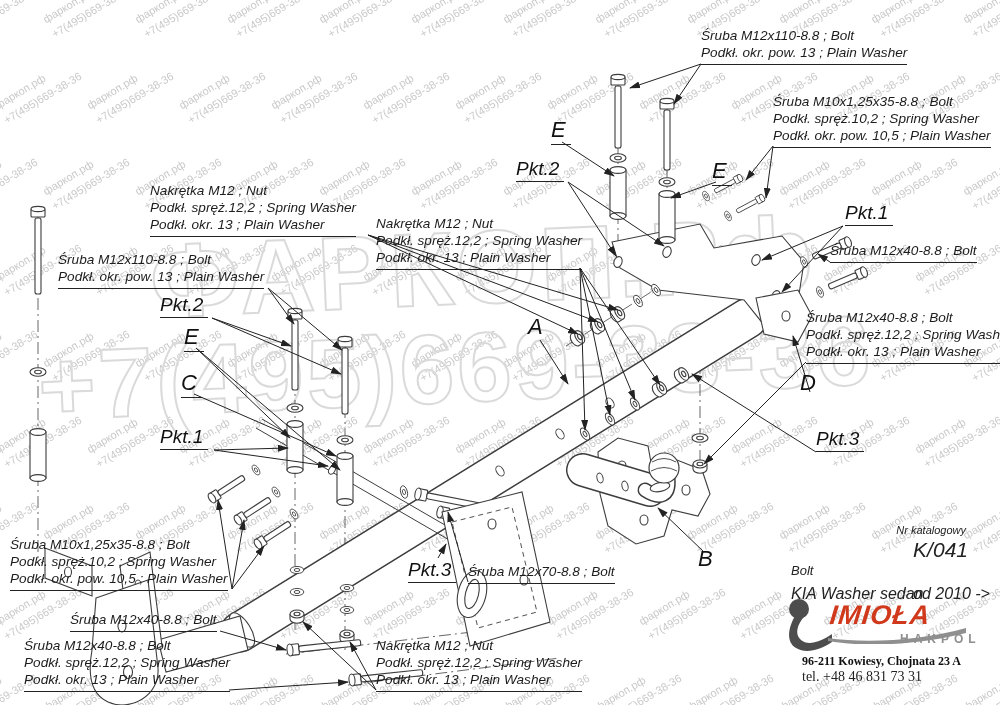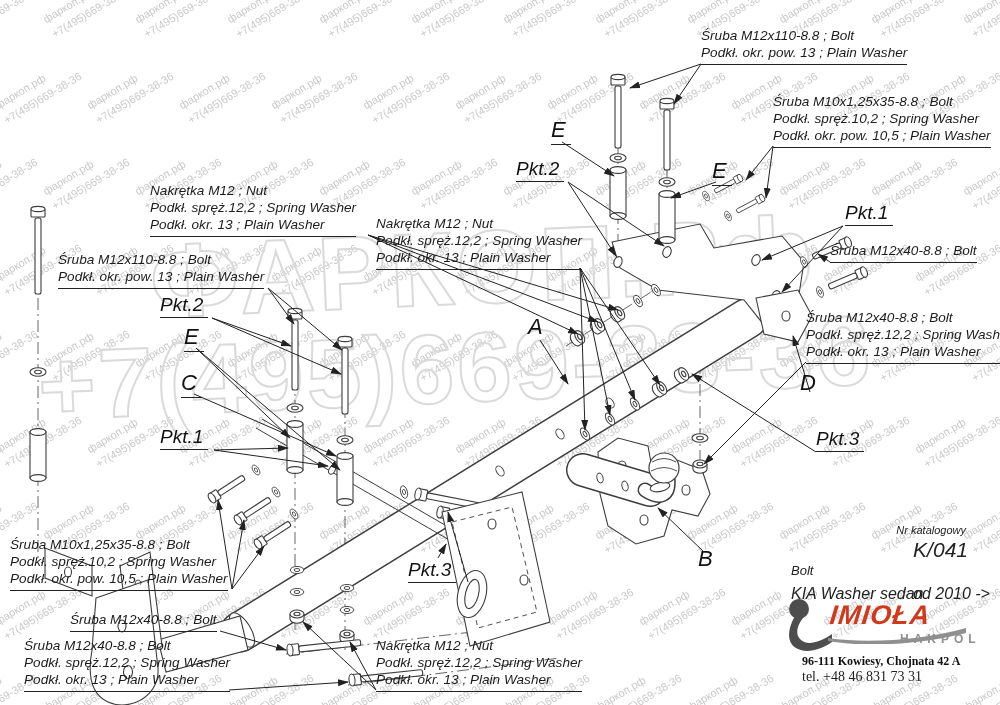--- a/index.html
+++ b/index.html
@@ -730,20 +730,23 @@
         <div>Podkł. okr. pow. 13 ; Plain Washer</div>
       </div>
       <div class="callout" style="left: 830px; top: 243px;">
         <div>Śruba M12x40-8.8 ; Bolt</div>
       </div>
       <div class="callout" style="left: 806px; top: 310px;">
         <div>Śruba M12x40-8.8 ; Bolt</div>
         <div>Podkł. spręż.12,2 ; Spring Washer</div>
         <div>Podkł. okr. 13 ; Plain Washer</div>
       </div>
+      <div class="callout" style="left: 468px; top: 564px;">
+        <div>Śruba M12x70-8.8 ; Bolt</div>
+      </div>
       <div class="callout" style="left: 10px; top: 537px;">
         <div>Śruba M10x1,25x35-8.8 ; Bolt</div>
         <div>Podkł. spręż.10,2 ; Spring Washer</div>
         <div>Podkł. okr. pow. 10,5 ; Plain Washer</div>
       </div>
       <div class="callout" style="left: 70px; top: 612px;">
         <div>Śruba M12x40-8.8 ; Bolt</div>
       </div>
       <div class="callout" style="left: 24px; top: 638px;">
         <div>Śruba M12x40-8.8 ; Bolt</div>
@@ -780,16 +783,16 @@
     <svg width="52" height="58" viewBox="0 0 52 58">
       <circle cx="17" cy="11" r="10" fill="#4d4d4d"></circle>
       <path d="M13,18 C6,30 4,44 14,50 C24,56 38,52 50,44 L50,36 C38,44 26,48 19,42 C12,36 16,26 21,20 Z" fill="#4d4d4d"></path>
     </svg>
     <div id="logo-name" style="color: rgb(208, 57, 27);">IMIOŁA</div>
     <svg id="logo-swoosh" width="138" height="16" viewBox="0 0 138 16">
       <path d="M0,10 C40,16 95,12 138,0 L138,5 C95,16 40,20 0,13 Z" fill="#8f8f8f"></path>
     </svg>
     <div id="logo-sub" style="color: rgb(143, 143, 143);">HAKPOL</div>
   </div>
-  <div id="address">96-111 Kowiesy, Chojnata 42 A</div>
+  <div id="address">96-211 Kowiesy, Chojnata 23 A</div>
   <div id="phone">tel. +48 46 831 73 31</div>
 
 </div>
 
 </body></html>

